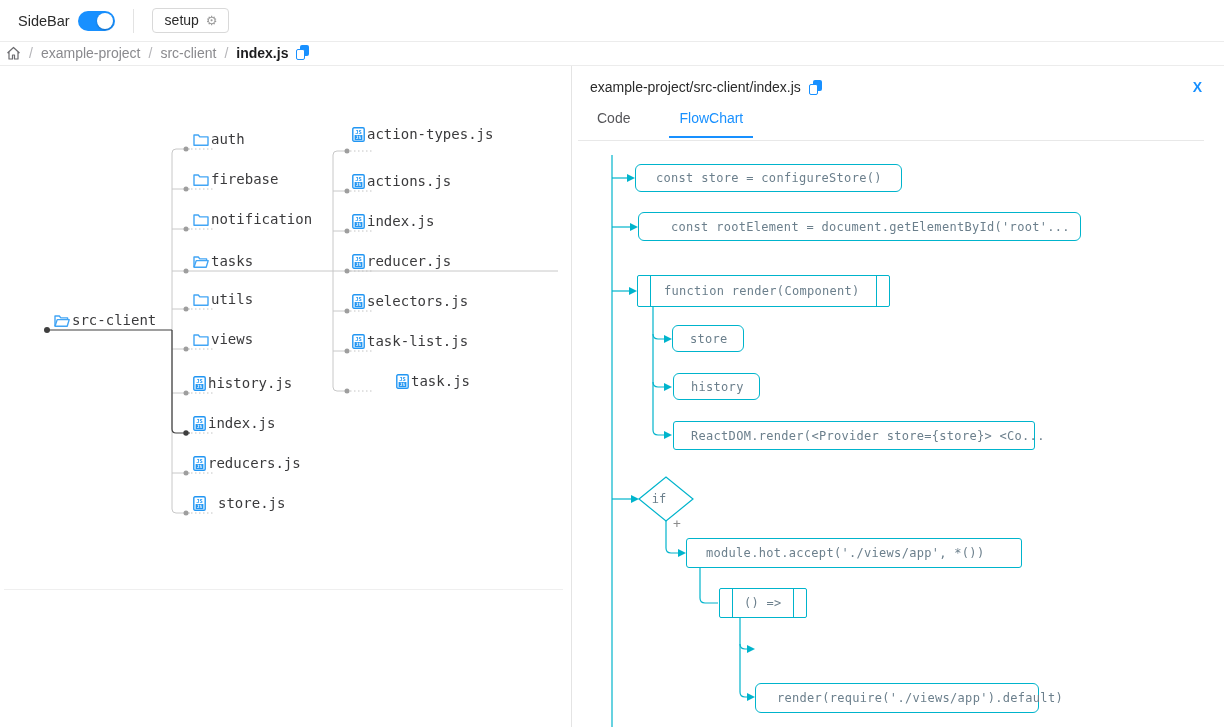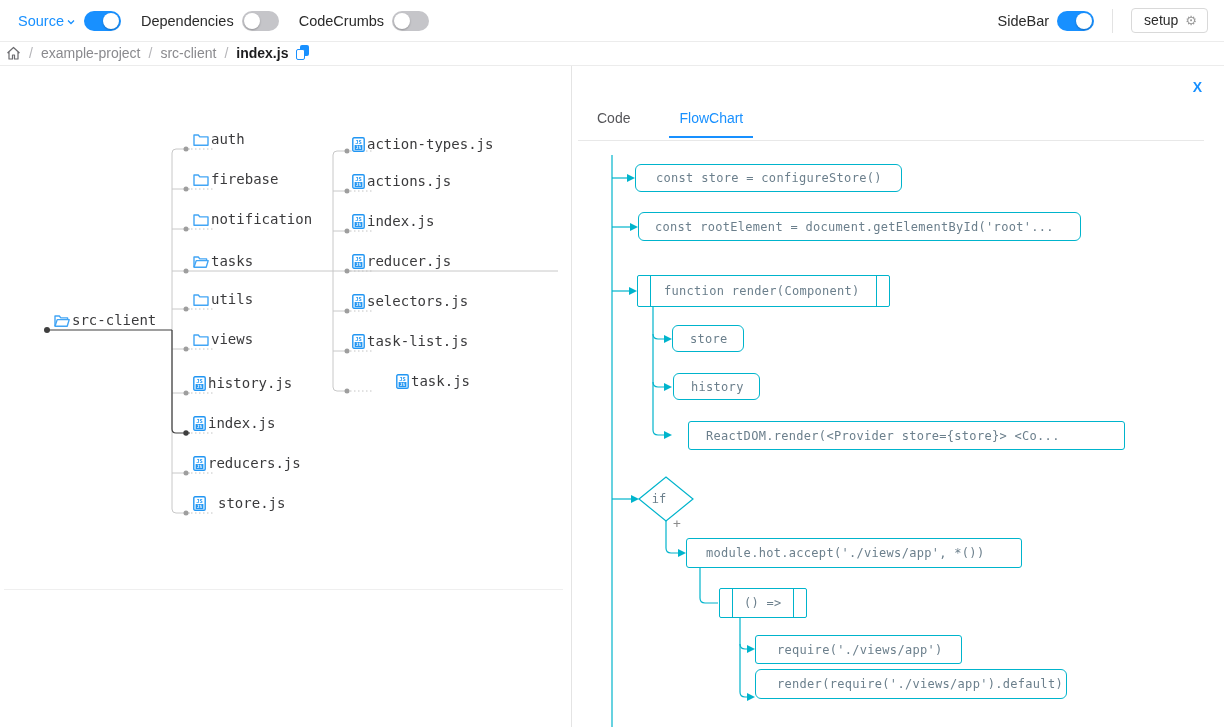--- a/index.html
+++ b/index.html
@@ -88,39 +88,20 @@
     <symbol id="i-js" viewBox="0 0 13 15">
       <rect x="0.8" y="0.8" width="11.4" height="13.4" rx="1.2" fill="#fff" stroke="#2196f3" stroke-width="1.4"></rect>
       <text x="6.5" y="6.6" text-anchor="middle" font-family="DejaVu Sans Mono, monospace" font-size="5.4" font-weight="bold" fill="#2196f3">JS</text>
       <rect x="2.6" y="8" width="7.8" height="5" fill="#2196f3"></rect>
       <text x="6.5" y="12.1" text-anchor="middle" font-family="DejaVu Sans Mono, monospace" font-size="4.4" font-weight="bold" fill="#fff">JS</text>
     </symbol>
   </defs>
 </svg>
 
 <header class="toolbar">
-  <div class="tgroup">
-    <div class="ctrl">
-      <span class="src-label">
-        <span>Source</span>
-        <svg class="chev" viewBox="0 0 10 10">
-          <path d="M2 3.5 L5 6.5 L8 3.5" fill="none" stroke="#1890ff" stroke-width="1.3"></path>
-        </svg>
-      </span>
-      <span class="switch on"></span>
-    </div>
-    <div class="ctrl">
-      <span class="ctrl-label">Dependencies</span>
-      <span class="switch off"></span>
-    </div>
-    <div class="ctrl">
-      <span class="ctrl-label">CodeCrumbs</span>
-      <span class="switch off"></span>
-    </div>
-  </div>
   <div class="tgroup" style="gap:12px">
     <div class="ctrl">
       <span class="ctrl-label">SideBar</span>
       <span class="switch on"></span>
     </div>
     <span class="vdiv"></span>
     <button class="setup-btn">
       <span>setup</span>
       <span class="gear">⚙</span>
     </button>
@@ -245,21 +226,21 @@
         </svg>
       <span class="lbl">reducers.js</span>
     </div>
     <div class="tnode" style="left:193px; top:429px;gap:12px;">
       <svg width="13" height="15">
           <use href="#i-js"></use>
         </svg>
       <span class="lbl">store.js</span>
     </div>
 
-    <div class="tnode" style="left:352px; top:70px;">
+    <div class="tnode" style="left:352px; top:60px;">
       <svg width="13" height="15">
           <use href="#i-js"></use>
         </svg>
       <span class="lbl">action-types.js</span>
     </div>
     <div class="tnode" style="left:352px; top:107px;">
       <svg width="13" height="15">
           <use href="#i-js"></use>
         </svg>
       <span class="lbl">actions.js</span>
@@ -292,20 +273,27 @@
       <svg width="13" height="15">
           <use href="#i-js"></use>
         </svg>
       <span class="lbl">task.js</span>
     </div>
 
     <div class="bottom-div"></div>
   </section>
 
   <aside class="panel">
+    <div class="panel-head">
+      <span class="panel-title">example-project/src-client/index.js</span>
+      <span class="copy">
+          <span class="back"></span>
+          <span class="front"></span>
+        </span>
+    </div>
     <span class="close-x">X</span>
 
     <div class="tabs">
       <div class="tab inactive">Code</div>
       <div class="tab active">FlowChart</div>
     </div>
 
     <div class="flow">
       <svg class="flow-svg" width="651" height="586">
         <g stroke="#00b4cc" stroke-width="1.2" fill="none">
@@ -341,25 +329,24 @@
           <polygon points="183,508 175,504 175,512"></polygon>
           <polygon points="183,556 175,552 175,560"></polygon>
         </g>
 
         <polygon points="67,358 94,336 121,358 94,380" fill="#fff" stroke="#00b4cc" stroke-width="1.2"></polygon>
         <text x="87" y="362" text-anchor="middle" font-family="DejaVu Sans Mono, monospace" font-size="12" fill="#6b7f8c">if</text>
         <text x="105" y="387" text-anchor="middle" font-family="DejaVu Sans Mono, monospace" font-size="13" fill="#8c8c8c">+</text>
       </svg>
 
       <div class="fbox r6" style="left:63px;  top:23px;  width:267px; height:28px; padding-left:20px;">const store = configureStore()</div>
-      <div class="fbox r6" style="left:66px;  top:71px;  width:443px; height:29px; padding-left:16px;">const rootElement = document.getElementById('root'...</div>
+      <div class="fbox r6" style="left:66px;  top:71px;  width:443px; height:29px; padding-left:32px;">const rootElement = document.getElementById('root'...</div>
       <div class="fbox func" style="left:65px; top:134px; width:253px; height:32px; padding-left:26px;">function render(Component)</div>
       <div class="fbox r6" style="left:100px; top:184px; width:72px;  height:27px; padding-left:17px;">store</div>
       <div class="fbox r6" style="left:101px; top:232px; width:87px;  height:27px; padding-left:17px;">history</div>
-      <div class="fbox r3" style="left:101px; top:280px; width:437px; height:29px; padding-left:17px;margin-left:15px;">ReactDOM.render(&lt;Provider store={store}&gt; &lt;Co...</div>
+      <div class="fbox r3" style="left:101px; top:280px; width:362px; height:29px; padding-left:17px;">ReactDOM.render(&lt;Provider store={store}&gt; &lt;Co...</div>
       <div class="fbox r6" style="left:112px; top:342px; width:136px; height:32px; padding-left:29px; z-index:-1;">(module.hot)</div>
       <div class="fbox r3" style="left:114px; top:397px; width:336px; height:30px; padding-left:19px;">module.hot.accept('./views/app', *())</div>
       <div class="fbox func" style="left:147px; top:447px; width:88px; height:30px; padding-left:24px;">() =&gt;</div>
-      <div class="fbox r3" style="left:183px; top:494px; width:207px; height:29px; padding-left:21px;">require('./views/app')</div>
-      <div class="fbox r6" style="left:183px; top:528px; width:312px; height:30px; padding-left:21px;">render(require('./views/app').default)</div>
+      <div class="fbox r6" style="left:183px; top:542px; width:284px; height:30px; padding-left:21px;">render(require('./views/app').default)</div>
     </div>
   </aside>
 </main>
 
 </body></html>

